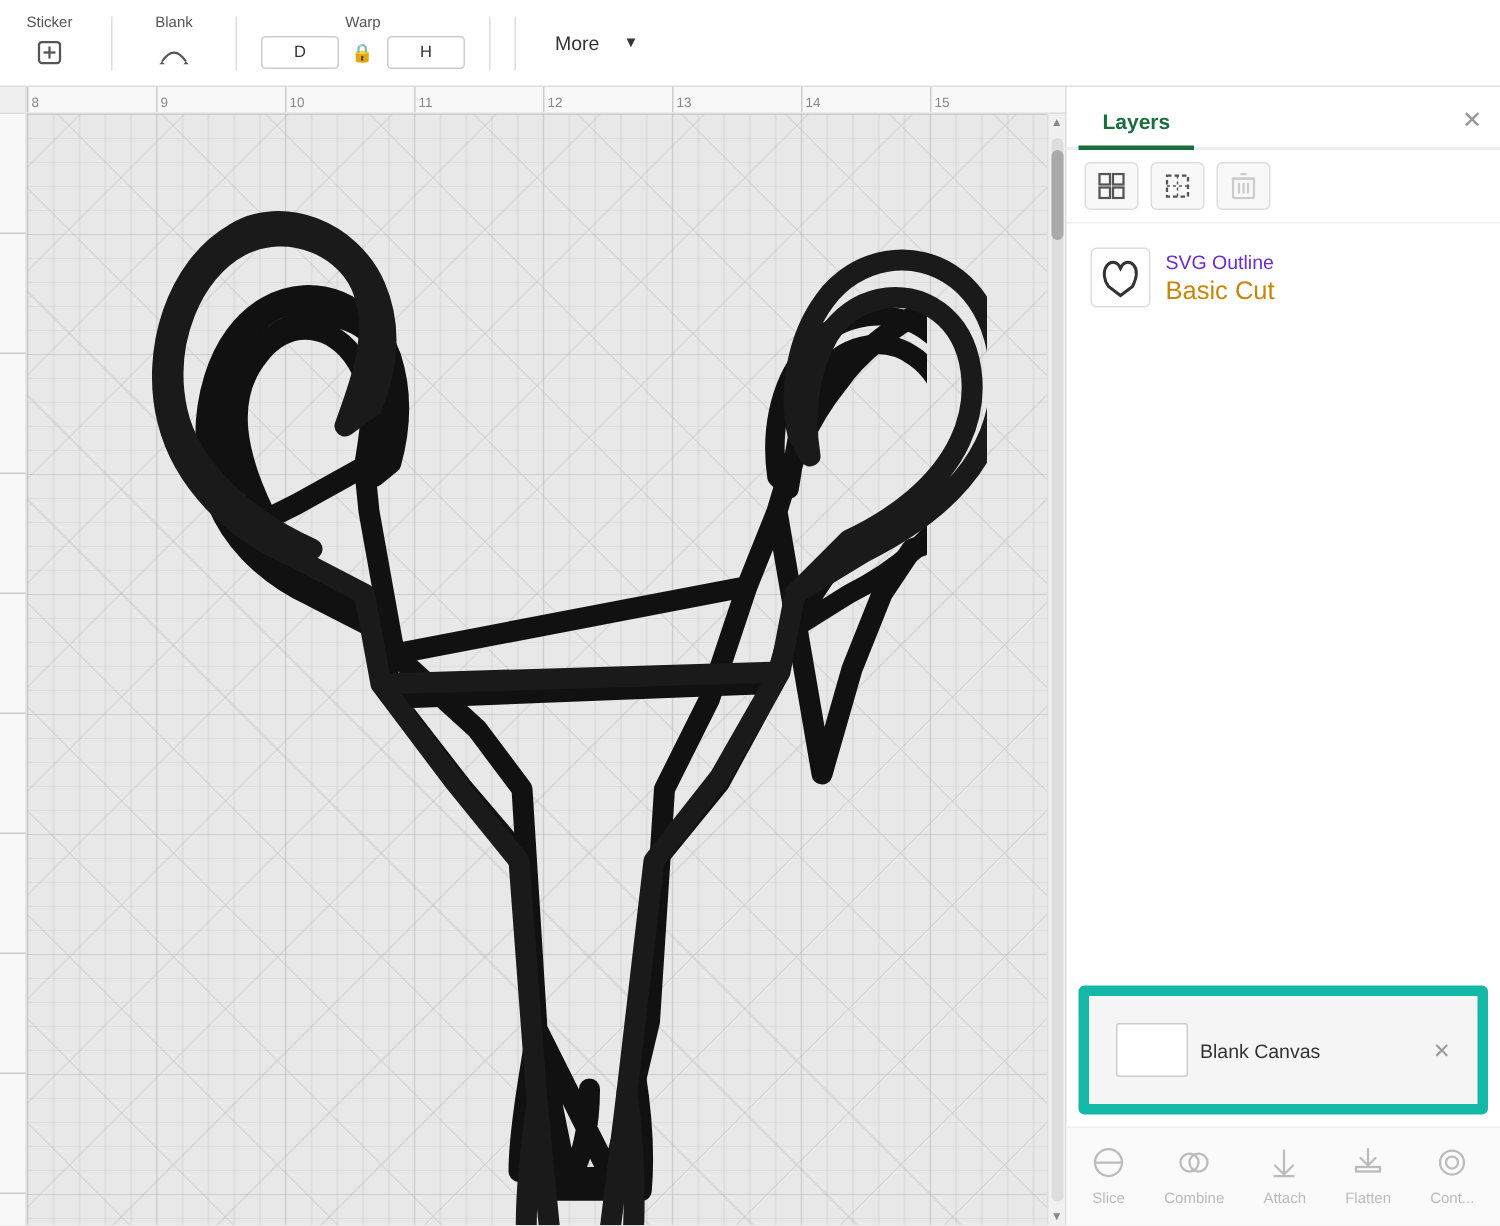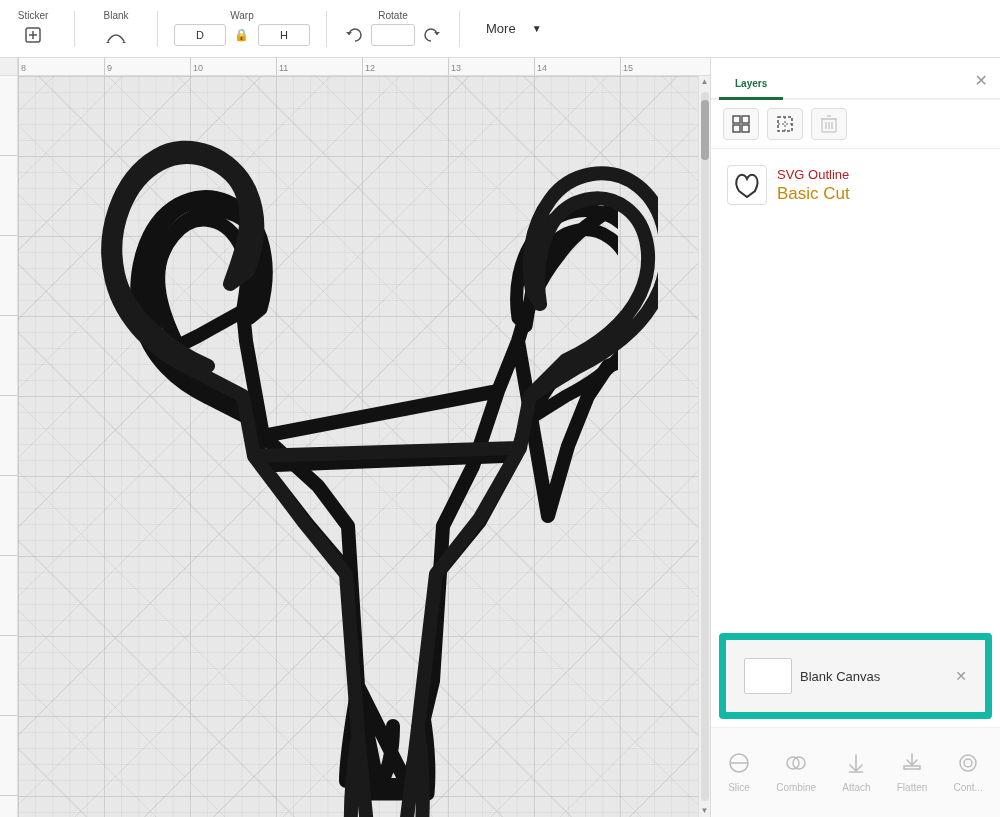--- a/index.html
+++ b/index.html
@@ -251,21 +251,21 @@
     .panel-tabs {
       display: flex;
       border-bottom: 2px solid #eee;
       padding: 0 8px;
       height: 42px;
       align-items: flex-end;
       gap: 0;
     }
     .panel-tab {
       padding: 8px 16px;
-      font-size: 10px;
+      font-size: 14px;
       cursor: pointer;
       border-bottom: 3px solid transparent;
       margin-bottom: -2px;
       color: #555;
       white-space: nowrap;
       text-align: right;
     }
     .panel-tab.active {
       color: #1a6e3c;
       border-bottom: 3px solid #1a6e3c;
@@ -329,21 +329,21 @@
       flex-shrink: 0;
     }
     .layer-info {
       display: flex;
       flex-direction: column;
       gap: 2px;
     }
     .layer-name {
       font-size: 13px;
       font-weight: 500;
-      color: #b91c1c;
+      color: #6d28d9;
     }
     .layer-type {
       font-size: 17px;
       color: #c8860a;
     }
 
     
     .blank-canvas-area {
       margin: 8px;
       background: #f5f5f5;
@@ -371,21 +371,21 @@
       font-size: 14px;
       color: #999;
       cursor: pointer;
     }
 
     
     .panel-bottom-toolbar {
       display: flex;
       align-items: center;
       justify-content: space-around;
-      padding: 20px 4px;
+      padding: 8px 4px;
       border-top: 1px solid #eee;
       background: #fafafa;
     }
     .bottom-tool {
       display: flex;
       flex-direction: column;
       align-items: center;
       gap: 3px;
       cursor: pointer;
       padding: 4px 8px;
@@ -445,38 +445,20 @@
       </div>
       <div class="toolbar-icon-btn" style="font-size:12px;">🔒</div>
       <div class="toolbar-input-box">
         <span>H</span>
       </div>
     </div>
   </div>
 
   <div class="toolbar-divider"></div>
 
-  <div class="toolbar-group">
-    <div class="toolbar-label">Rotate</div>
-    <div class="toolbar-group-row">
-      <div class="toolbar-icon-btn">
-        <svg width="18" height="18" viewBox="0 0 18 18">
-            <path d="M3 9 A6 6 0 1 1 9 15" fill="none" stroke="#555" stroke-width="1.5"></path>
-            <polygon points="3,9 0,6 6,6" fill="#555"></polygon>
-          </svg>
-      </div>
-      <div class="toolbar-input-box" style="width:44px;"></div>
-      <div class="toolbar-icon-btn">
-        <svg width="18" height="18" viewBox="0 0 18 18">
-            <path d="M15 9 A6 6 0 1 0 9 15" fill="none" stroke="#555" stroke-width="1.5"></path>
-            <polygon points="15,9 12,6 18,6" fill="#555"></polygon>
-          </svg>
-      </div>
-    </div>
-  </div>
 
   <div class="toolbar-divider"></div>
 
   <button class="more-btn">
     <span>More</span>
     <span style="font-size:10px;">▼</span>
   </button>
 </div>
 
 <div class="main-area">

